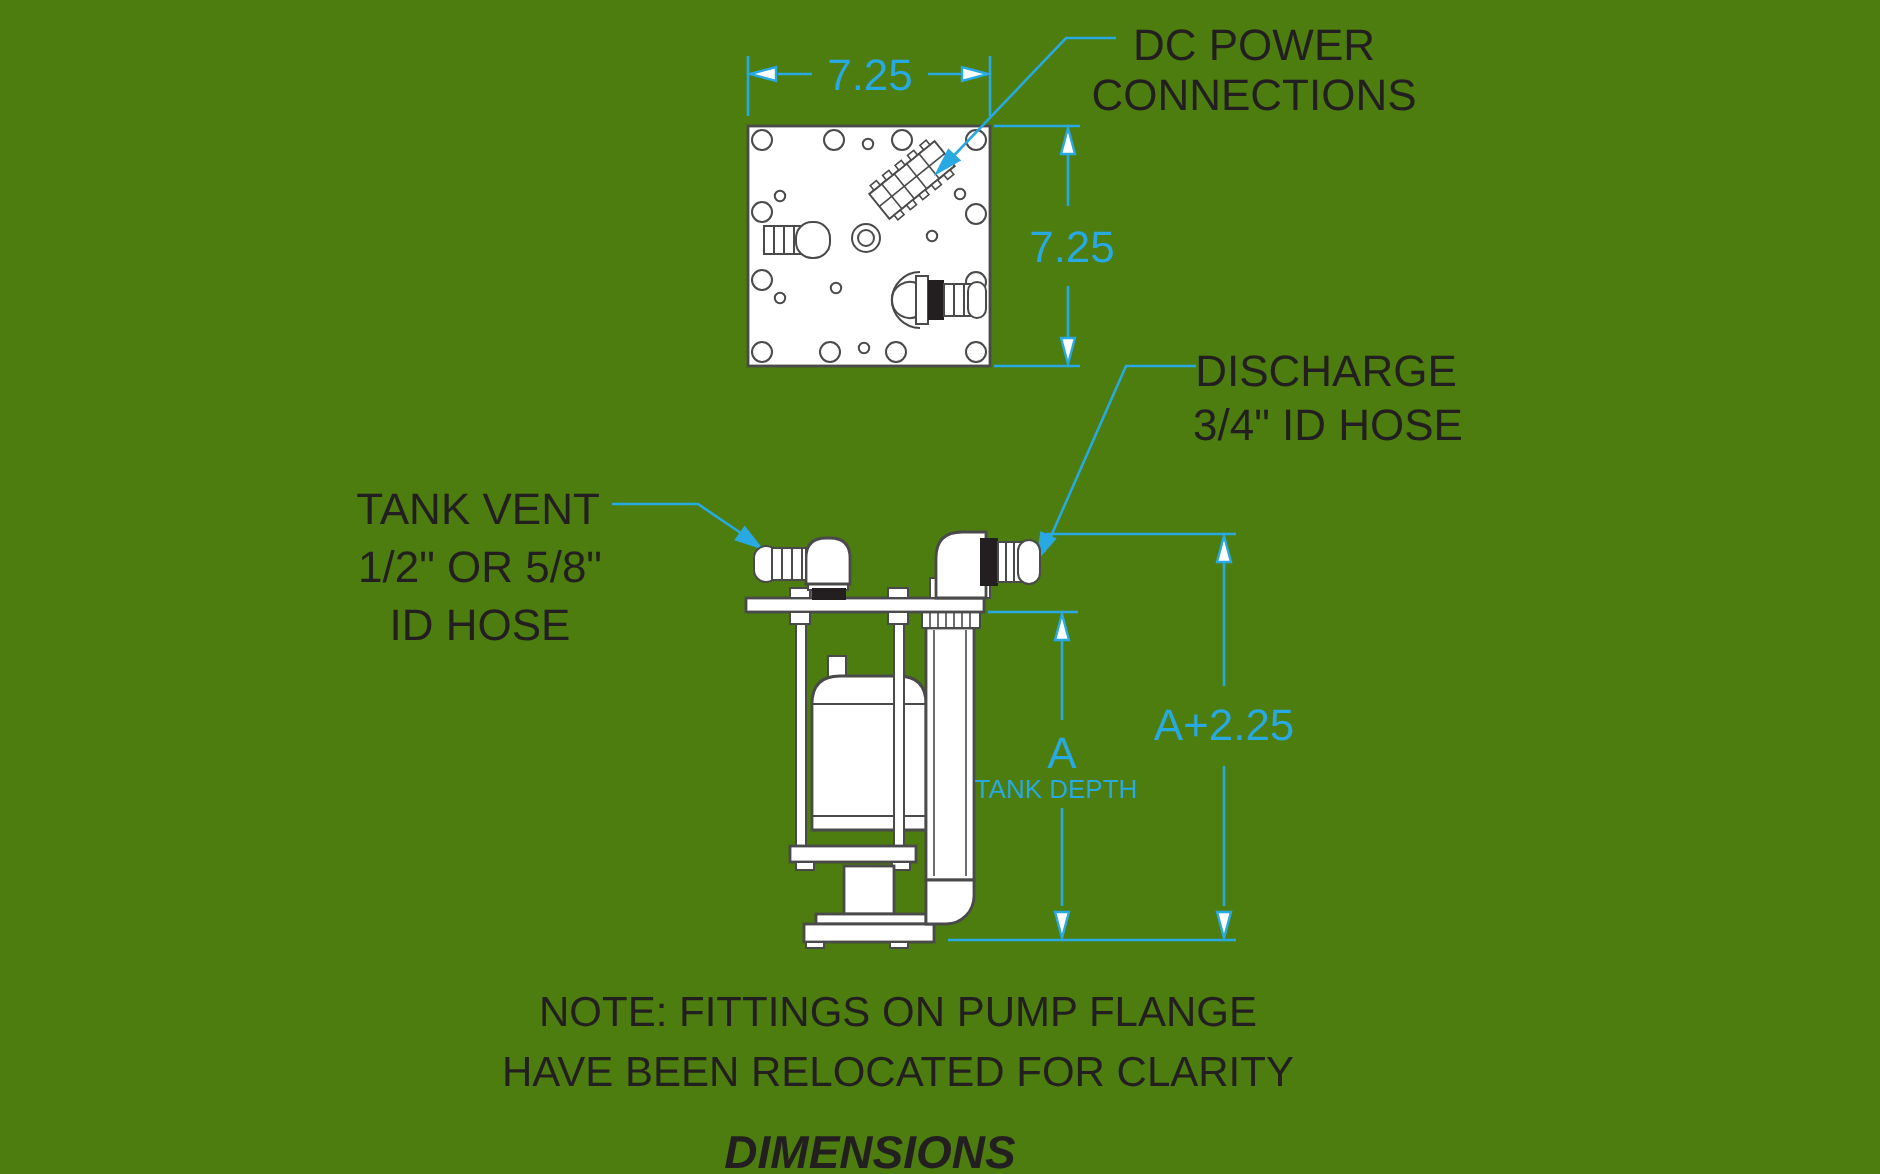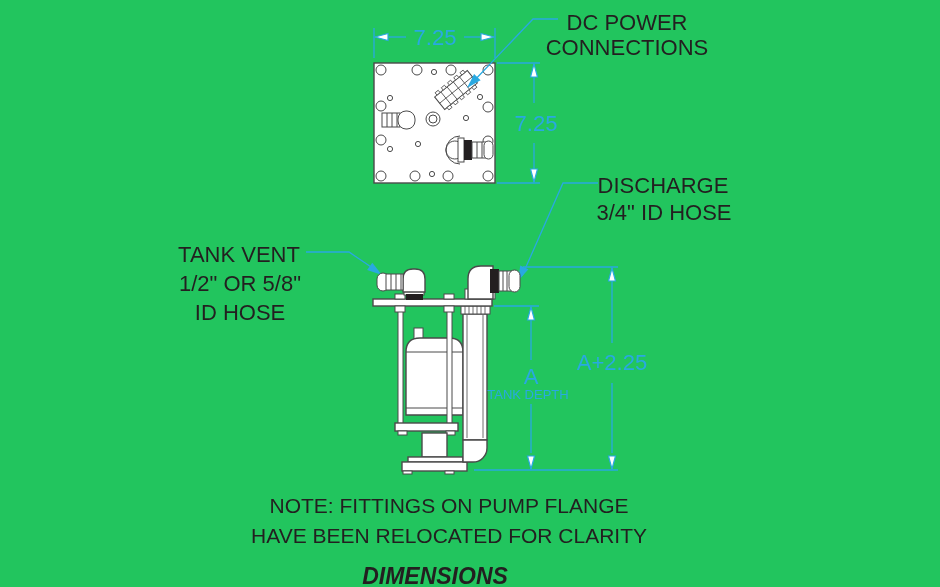--- a/index.html
+++ b/index.html
@@ -1,16 +1,16 @@
 <!DOCTYPE html>
 <html><head>
 <meta charset="utf-8">
 <style>
   html,body{margin:0;padding:0;background:#ffffff;}
-  .stage{position:relative;width:940px;height:587px;background:#22c55e;overflow:hidden;
+  .stage{position:relative;width:940px;height:587px;background:#4d7c0f;overflow:hidden;
          font-family:"Liberation Sans",sans-serif;}
   svg text{font-family:"Liberation Sans",sans-serif;}
   .shape{fill:#ffffff;stroke:#4a4a4a;stroke-width:1.4;}
   .ln{fill:none;stroke:#4a4a4a;stroke-width:1.4;}
   .thin{stroke-width:1;}
   .vthin{stroke-width:0.8;}
   .dk{fill:#231f20;stroke:none;}
   .cy{fill:none;stroke:#29a9e1;stroke-width:1.3;}
   .cyarrow{fill:#ffffff;stroke:#29a9e1;stroke-width:1.2;}
   .cysolid{fill:#29a9e1;stroke:none;}

